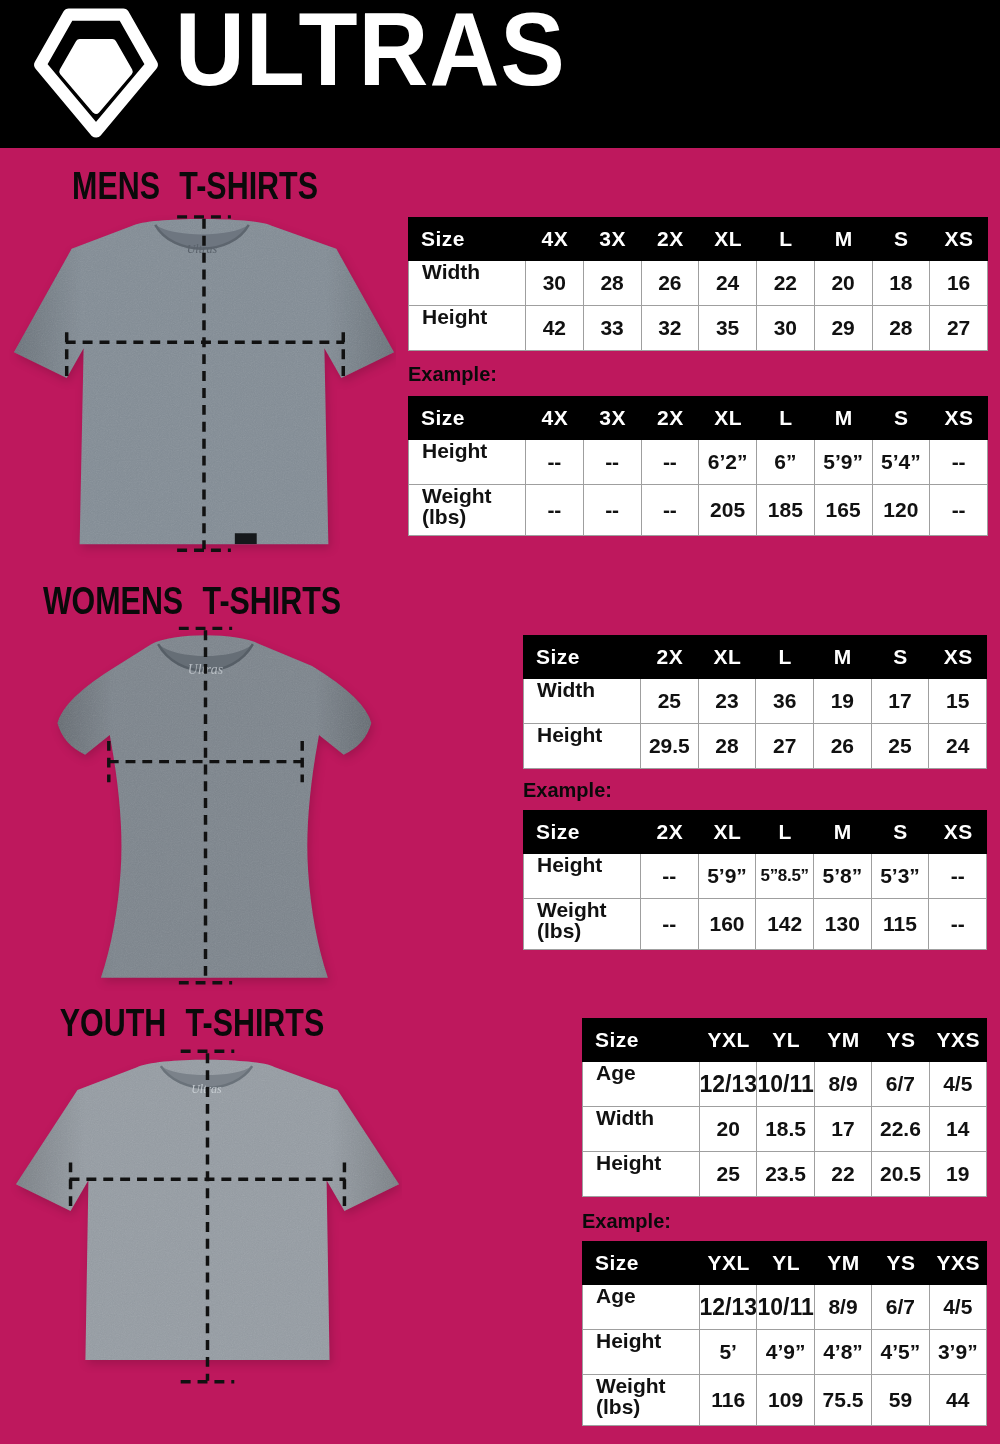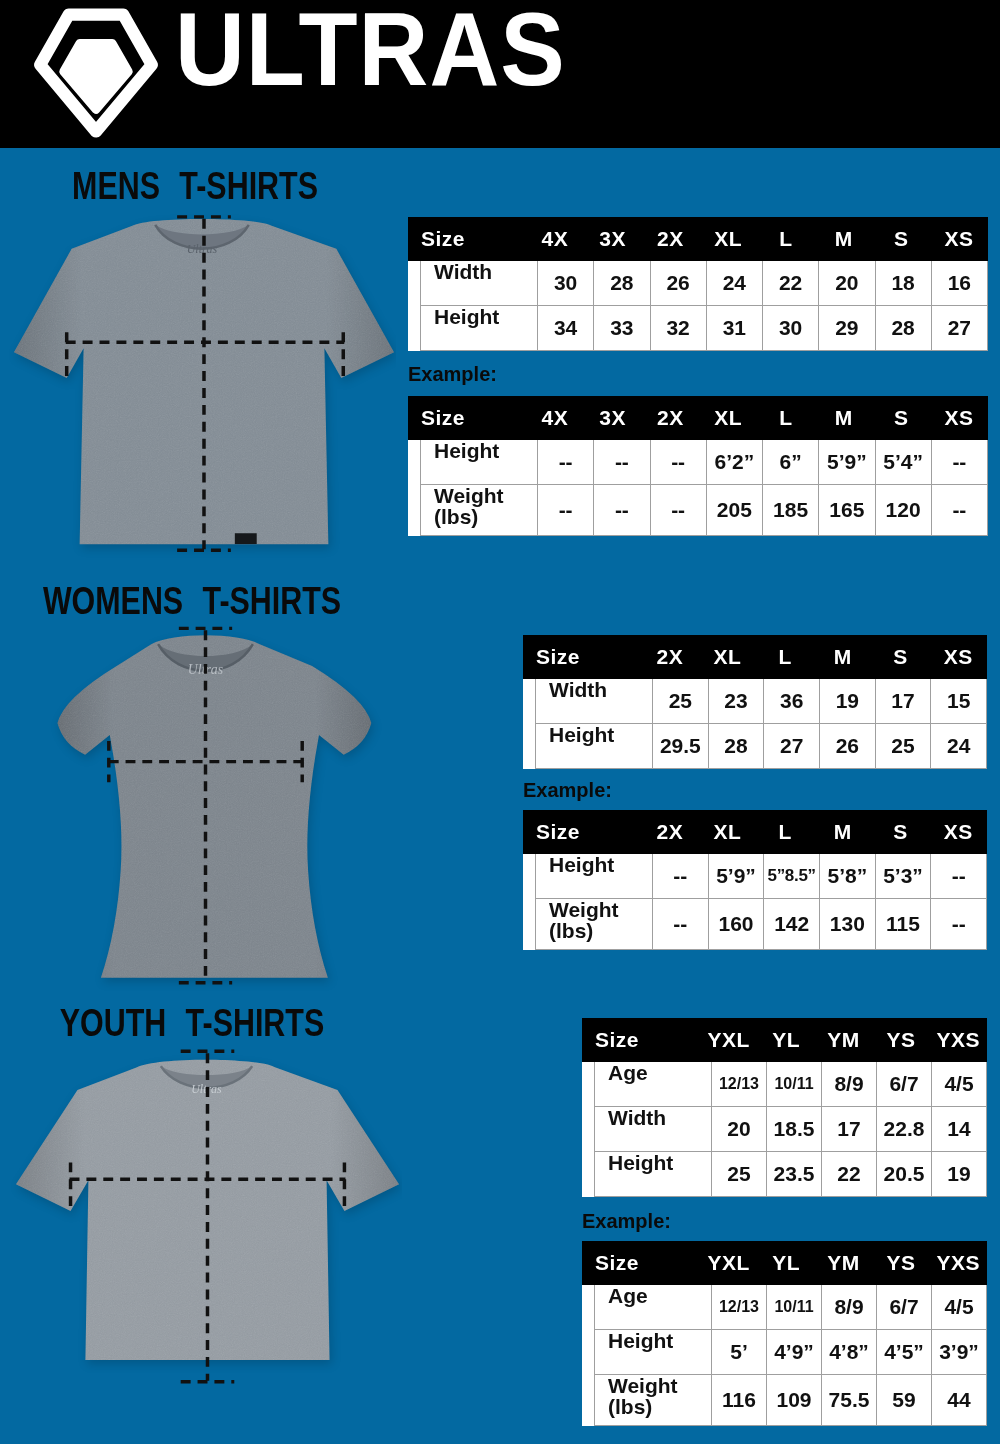--- a/index.html
+++ b/index.html
@@ -1,16 +1,16 @@
 <!DOCTYPE html>
 <html><head>
 <meta charset="utf-8">
 <style>
   html,body{margin:0;padding:0;background:#fff;}
-  .page{position:relative;width:1000px;height:1444px;background:#0369a1;
+  .page{position:relative;width:1000px;height:1444px;background:#be185d;
         font-family:"Liberation Sans",sans-serif;overflow:hidden;}
 
   
   .header{position:absolute;left:0;top:0;width:1000px;height:148px;background:#000;}
   .logo{position:absolute;left:28px;top:5px;width:136px;height:136px;}
   .brand{position:absolute;left:175px;top:-10px;color:#fff;font-weight:bold;
          font-size:104px;line-height:118px;letter-spacing:1px;
          transform:scaleX(.93);transform-origin:left top;white-space:nowrap;}
   .domain{position:absolute;left:162px;top:101px;color:#fff;font-weight:bold;
           font-size:31px;letter-spacing:.5px;}
@@ -24,31 +24,31 @@
   .title-youth{left:-8px;top:1001px;}
 
   
   .shirt{position:absolute;}
   .shirt-body{filter:drop-shadow(2px 4px 5px rgba(0,0,0,.16));}
 
   
   .sizetable{position:absolute;background:#fff;}
   .trow{display:grid;}
   .thead{background:#000;color:#fff;height:44px;}
-  .brow{height:45px;background:#fff;color:#111;padding-left:12px;}
+  .brow{height:45px;background:#fff;color:#111;}
   .brow.tall{height:51px;text-align:center;}
   .tcell{display:flex;align-items:center;justify-content:center;
          font-weight:bold;font-size:21px;overflow:hidden;}
   .thead .tcell{letter-spacing:.5px;}
   .tcell.first{justify-content:flex-start;padding-left:13px;
                flex-direction:column;align-items:flex-start;line-height:1.02;}
   .thead .tcell.first{flex-direction:row;align-items:center;}
   .brow .tcell{border-right:1px solid #9f9f9f;border-bottom:1px solid #9f9f9f;}
   .brow .tcell.first{border-left:1px solid #9f9f9f;}
-  .tcell.fit1{font-size:16px;}
+  .tcell.fit1{font-size:23px;}
   .tcell.fit2{font-size:17px;letter-spacing:-.3px;}
 
   .example-label{position:absolute;font-weight:bold;font-size:20px;color:#0a0a0a;}
   .ex-mens{left:408px;top:363px;}
   .ex-womens{left:523px;top:779px;}
   .ex-youth{left:582px;top:1210px;}
 
   .tbl-mens-size{left:408px;top:217px;width:580px;}
   .tbl-mens-ex{left:408px;top:396px;width:580px;}
   .tbl-womens-size{left:523px;top:635px;width:464px;}
@@ -135,24 +135,24 @@
         <div class="tcell">24</div>
         <div class="tcell">22</div>
         <div class="tcell">20</div>
         <div class="tcell">18</div>
         <div class="tcell">16</div>
       </div>
       <div class="trow brow" style="grid-template-columns: 118px repeat(8, 1fr);">
         <div class="tcell first">
           <div>Height</div>
         </div>
-        <div class="tcell">34</div>
+        <div class="tcell">42</div>
         <div class="tcell">33</div>
         <div class="tcell">32</div>
-        <div class="tcell">31</div>
+        <div class="tcell">35</div>
         <div class="tcell">30</div>
         <div class="tcell">29</div>
         <div class="tcell">28</div>
         <div class="tcell">27</div>
       </div>
     </div>
   <div class="example-label ex-mens">Example:</div>
   <div class="sizetable tbl-mens-ex">
       <div class="trow thead" style="grid-template-columns: 118px repeat(8, 1fr);">
         <div class="tcell first">Size</div>
@@ -338,21 +338,21 @@
         <div class="tcell">6/7</div>
         <div class="tcell">4/5</div>
       </div>
       <div class="trow brow" style="grid-template-columns: 118px repeat(5, 1fr);">
         <div class="tcell first">
           <div>Width</div>
         </div>
         <div class="tcell">20</div>
         <div class="tcell">18.5</div>
         <div class="tcell">17</div>
-        <div class="tcell">22.8</div>
+        <div class="tcell">22.6</div>
         <div class="tcell">14</div>
       </div>
       <div class="trow brow" style="grid-template-columns: 118px repeat(5, 1fr);">
         <div class="tcell first">
           <div>Height</div>
         </div>
         <div class="tcell">25</div>
         <div class="tcell">23.5</div>
         <div class="tcell">22</div>
         <div class="tcell">20.5</div>

